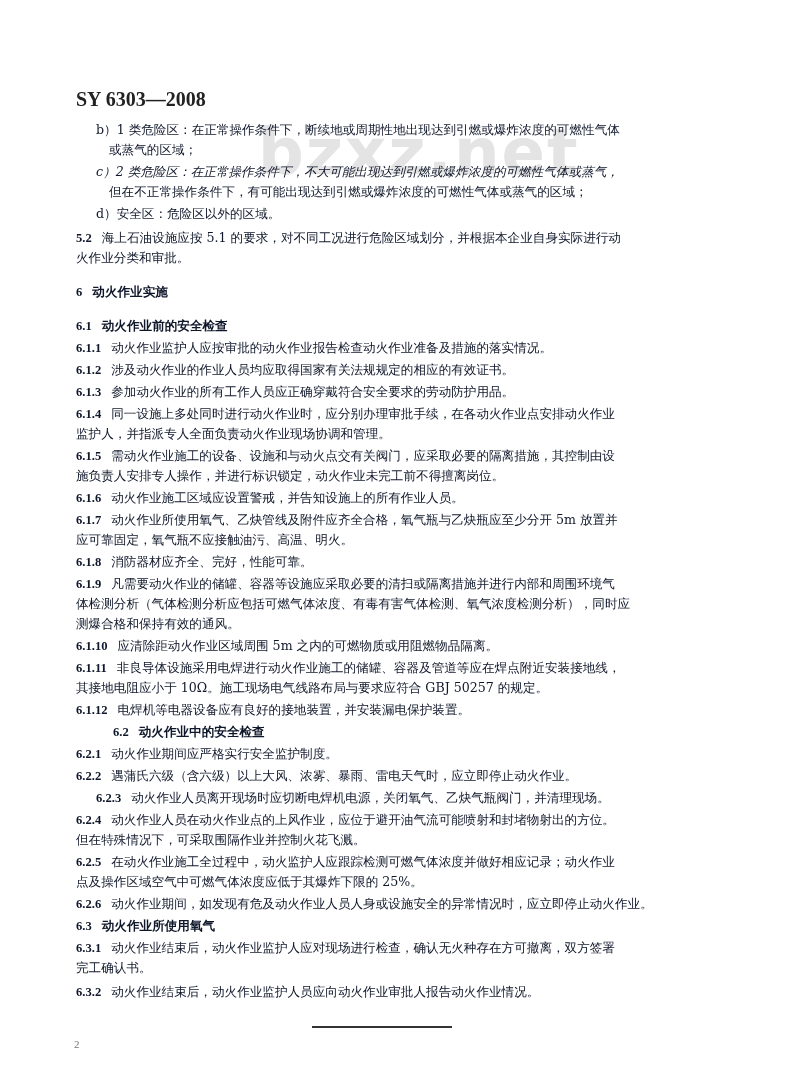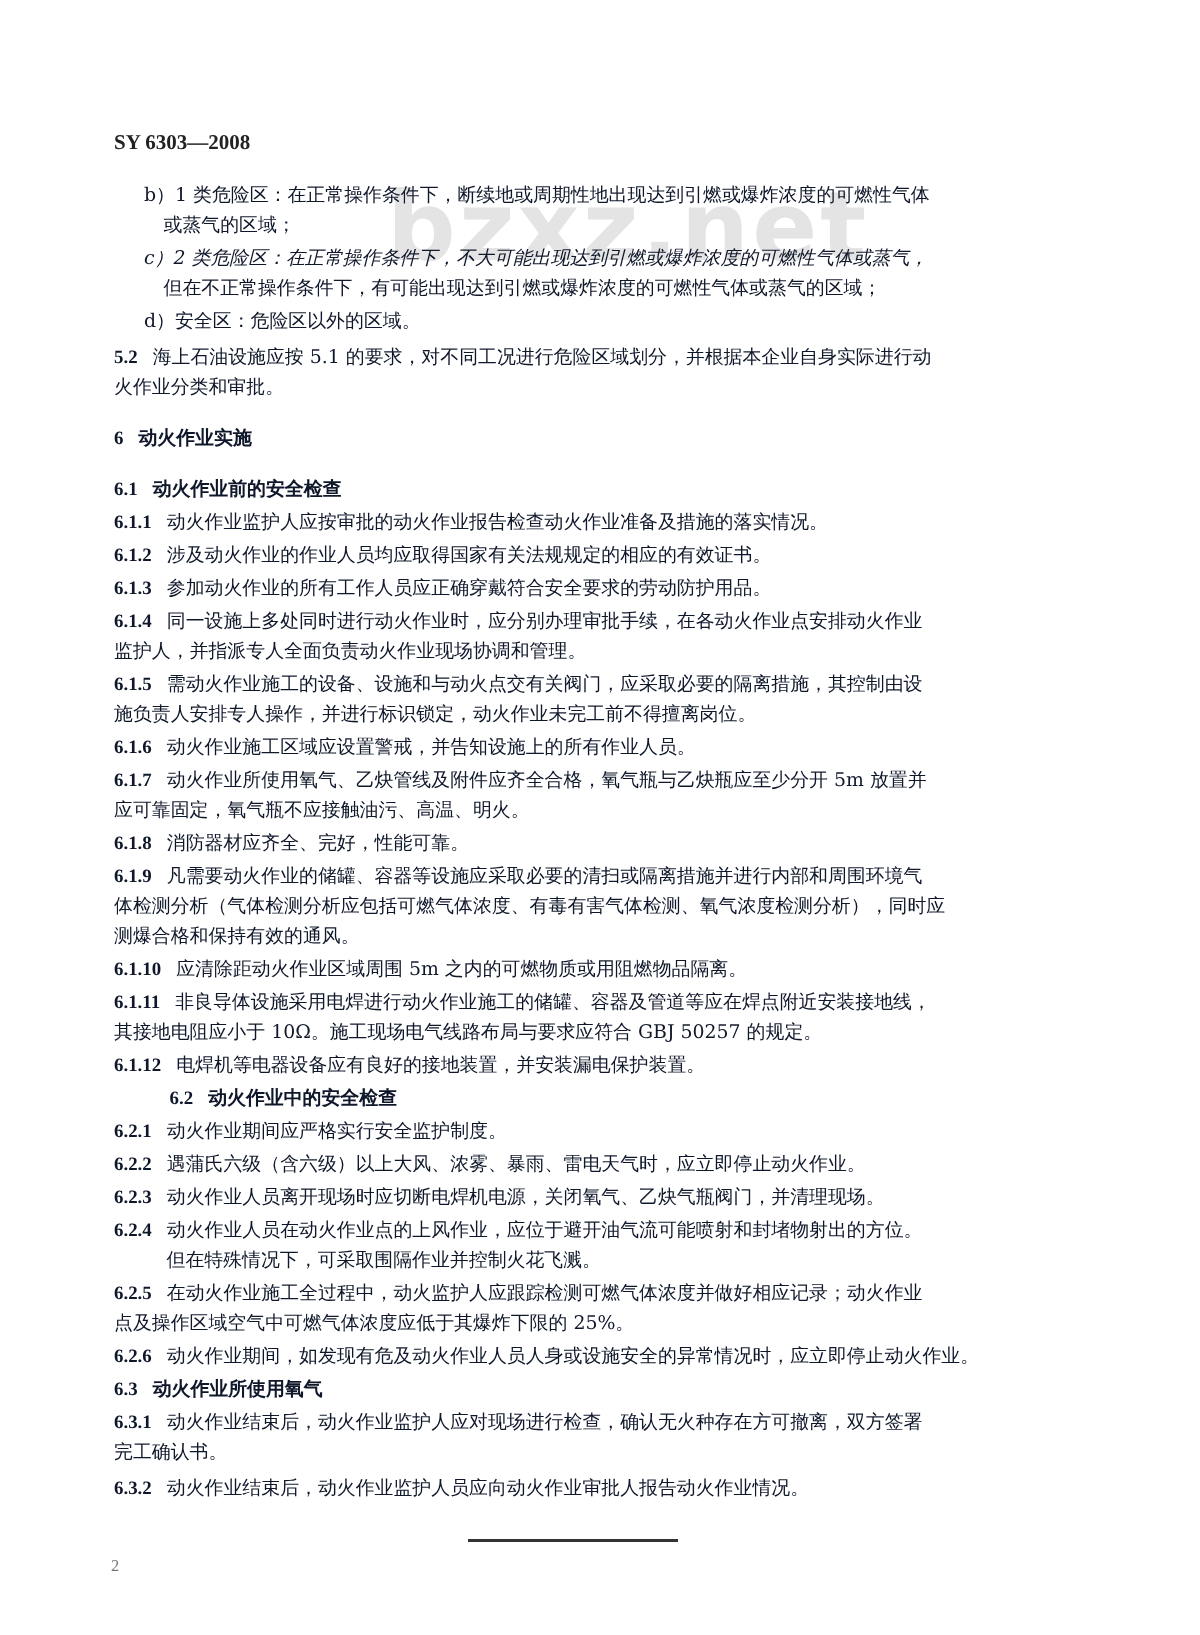--- a/index.html
+++ b/index.html
@@ -2,21 +2,21 @@
 <html><head>
 <meta charset="utf-8">
 <style>
   html, body { margin: 0; padding: 0; }
   body {
     width: 800px; height: 1090px; background: #ffffff; position: relative; overflow: hidden;
     font-family: "DejaVu Serif", "Liberation Serif", serif; color: #1a1a1a;
   }
   .header {
     position: absolute; left: 76px; top: 88px;
-    font-family: "Liberation Serif", serif; font-weight: bold; font-size: 14px; color: #222;
+    font-family: "Liberation Serif", serif; font-weight: bold; font-size: 20px; color: #222;
   }
   .watermark {
     position: absolute; left: 258px; top: 120px;
     font-family: "DejaVu Sans", sans-serif; font-weight: bold; font-size: 64px;
     color: #e4e4e4; letter-spacing: 2px; z-index: 0; line-height: 1;
   }
   .content { position: absolute; left: 76px; top: 0; width: 660px; z-index: 1; }
   .line { position: absolute; left: 0; white-space: nowrap; font-size: 12.6px; line-height: 16px; color: #0f172a; }
   .num { font-family: "Liberation Serif", serif; font-weight: bold; margin-right: 10px; }
   .bold { font-family: "DejaVu Sans", sans-serif; font-weight: bold; }
@@ -60,23 +60,23 @@
       <div class="line " style="top: 576px;"><span class="num">6.1.9</span><span>凡需要动火作业的储罐、容器等设施应采取必要的清扫或隔离措施并进行内部和周围环境气</span></div>
       <div class="line " style="top: 596px;"><span>体检测分析（气体检测分析应包括可燃气体浓度、有毒有害气体检测、氧气浓度检测分析），同时应</span></div>
       <div class="line " style="top: 616px;"><span>测爆合格和保持有效的通风。</span></div>
       <div class="line " style="top: 638px;"><span class="num">6.1.10</span><span>应清除距动火作业区域周围 5m 之内的可燃物质或用阻燃物品隔离。</span></div>
       <div class="line " style="top: 660px;"><span class="num">6.1.11</span><span>非良导体设施采用电焊进行动火作业施工的储罐、容器及管道等应在焊点附近安装接地线，</span></div>
       <div class="line " style="top: 680px;"><span>其接地电阻应小于 10Ω。施工现场电气线路布局与要求应符合 GBJ 50257 的规定。</span></div>
       <div class="line " style="top: 702px;"><span class="num">6.1.12</span><span>电焊机等电器设备应有良好的接地装置，并安装漏电保护装置。</span></div>
       <div class="line " style="top: 724px; margin-left: 37px;"><span class="num">6.2</span><span class="bold">动火作业中的安全检查</span></div>
       <div class="line " style="top: 746px;"><span class="num">6.2.1</span><span>动火作业期间应严格实行安全监护制度。</span></div>
       <div class="line " style="top: 768px;"><span class="num">6.2.2</span><span>遇蒲氏六级（含六级）以上大风、浓雾、暴雨、雷电天气时，应立即停止动火作业。</span></div>
-      <div class="line " style="top: 790px;"><span class="num">6.2.3</span><span>动火作业人员离开现场时应切断电焊机电源，关闭氧气、乙炔气瓶阀门，并清理现场。</span></div>
+      <div class="line " style="top: 790px; margin-left: 20px;"><span class="num">6.2.3</span><span>动火作业人员离开现场时应切断电焊机电源，关闭氧气、乙炔气瓶阀门，并清理现场。</span></div>
       <div class="line " style="top: 812px;"><span class="num">6.2.4</span><span>动火作业人员在动火作业点的上风作业，应位于避开油气流可能喷射和封堵物射出的方位。</span></div>
-      <div class="line " style="top: 832px; margin-left: 35px;"><span>但在特殊情况下，可采取围隔作业并控制火花飞溅。</span></div>
+      <div class="line " style="top: 832px;"><span>但在特殊情况下，可采取围隔作业并控制火花飞溅。</span></div>
       <div class="line " style="top: 854px;"><span class="num">6.2.5</span><span>在动火作业施工全过程中，动火监护人应跟踪检测可燃气体浓度并做好相应记录；动火作业</span></div>
       <div class="line " style="top: 874px;"><span>点及操作区域空气中可燃气体浓度应低于其爆炸下限的 25%。</span></div>
       <div class="line " style="top: 896px;"><span class="num">6.2.6</span><span>动火作业期间，如发现有危及动火作业人员人身或设施安全的异常情况时，应立即停止动火作业。</span></div>
       <div class="line " style="top: 918px;"><span class="num">6.3</span><span class="bold">动火作业所使用氧气</span></div>
       <div class="line " style="top: 940px;"><span class="num">6.3.1</span><span>动火作业结束后，动火作业监护人应对现场进行检查，确认无火种存在方可撤离，双方签署</span></div>
       <div class="line " style="top: 960px;"><span>完工确认书。</span></div>
       <div class="line " style="top: 984px;"><span class="num">6.3.2</span><span>动火作业结束后，动火作业监护人员应向动火作业审批人报告动火作业情况。</span></div>
     </div>
   <div class="footer-rule"></div>
   <div class="page-num">2</div>

